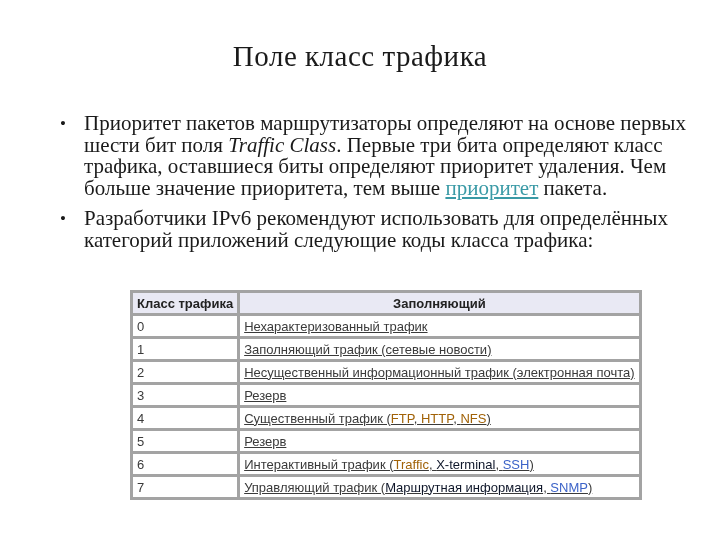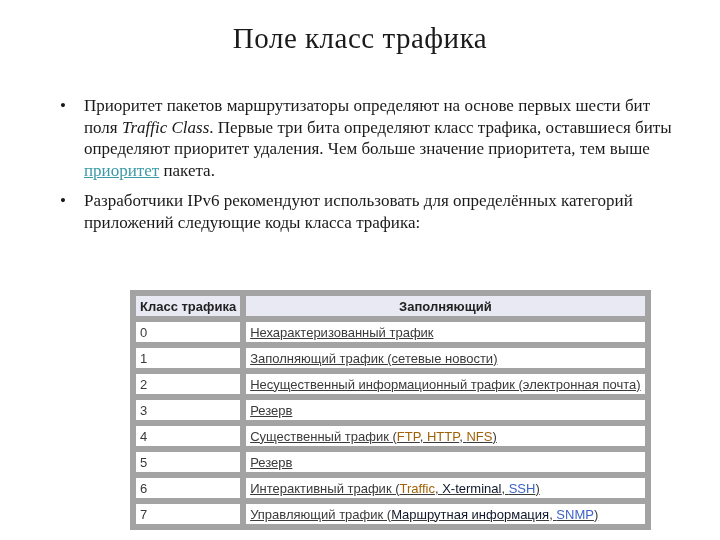--- a/index.html
+++ b/index.html
@@ -7,36 +7,36 @@
     position: relative;
     width: 720px;
     height: 540px;
     background: #ffffff;
     overflow: hidden;
     font-family: "Liberation Serif", serif;
     color: #1a1a1a;
   }
   .title {
     margin: 0;
-    padding-top: 22px;
+    padding-top: 40px;
     text-align: center;
     font-size: 29px;
     font-weight: 400;
     letter-spacing: 0.5px;
     color: #1a1a1a;
   }
   .bullets {
     list-style: none;
     margin: 40px 34px 0 50px;
     padding: 0;
   }
   .bullets li {
     position: relative;
     padding-left: 34px;
-    font-size: 17px;
+    font-size: 21px;
     line-height: 21.5px;
     margin-bottom: 9px;
   }
   .bullets li::before {
     content: "\2022";
     position: absolute;
     left: 10px;
     top: 0;
     font-size: 17px;
   }
@@ -51,21 +51,21 @@
     top: 290px;
   }
   table.traffic {
     border-collapse: collapse;
     font-family: "Liberation Sans", sans-serif;
     font-size: 13px;
     color: #3a3a3a;
     table-layout: fixed;
   }
   table.traffic th, table.traffic td {
-    border: 6px solid #a3a3a3;
+    border: 3px solid #a3a3a3;
     padding: 1px 4px;
     height: 18px;
     overflow: hidden;
     white-space: nowrap;
   }
   table.traffic th {
     background: #e9e9f4;
     font-weight: 700;
     color: #222;
   }

